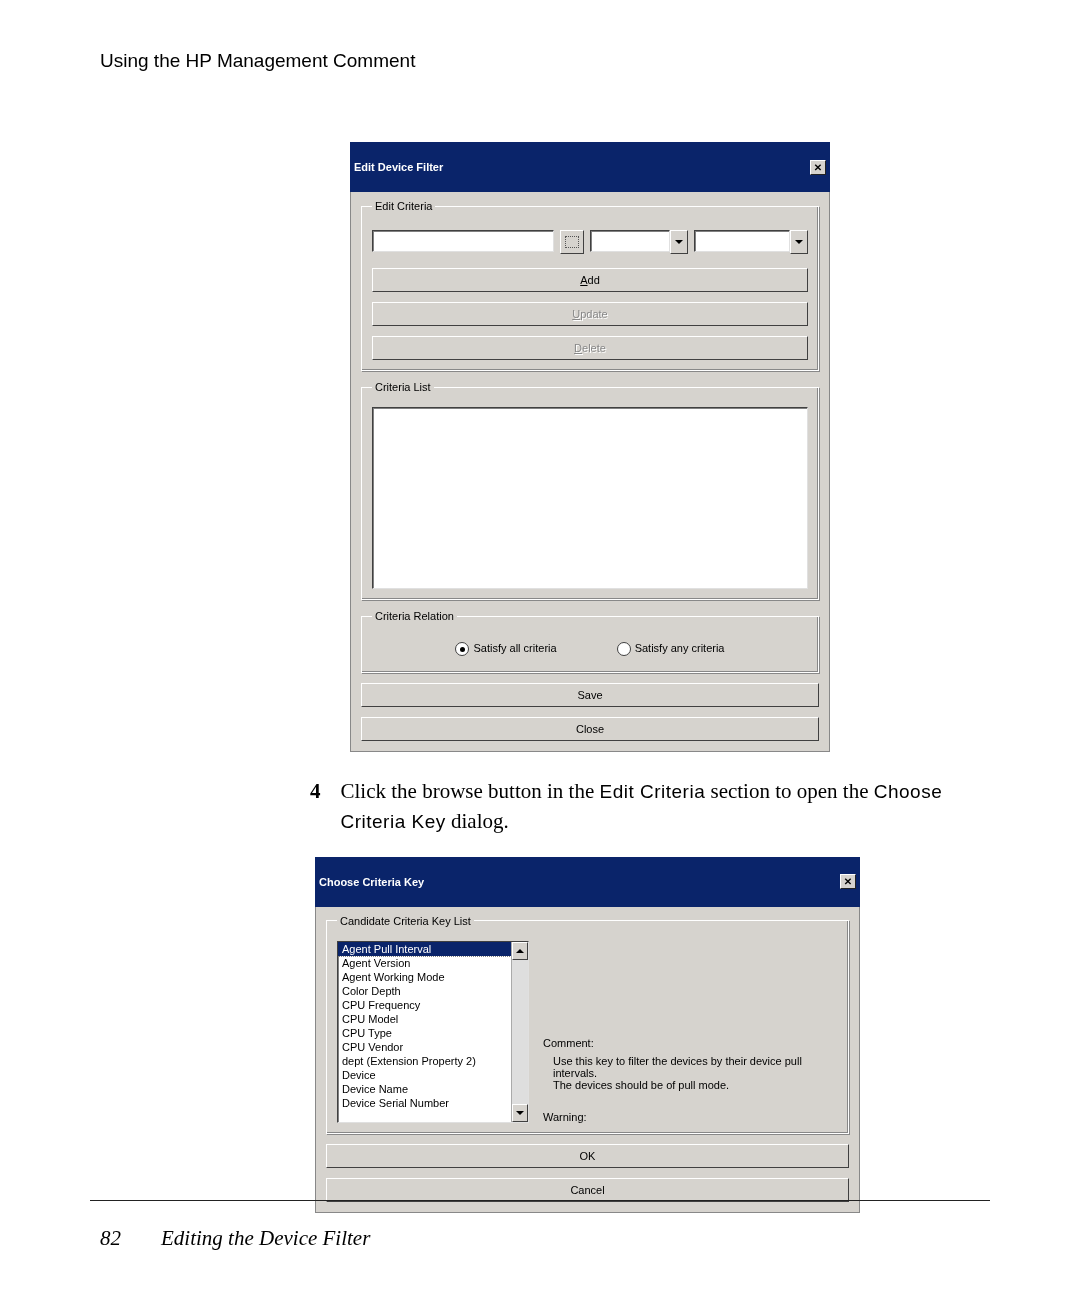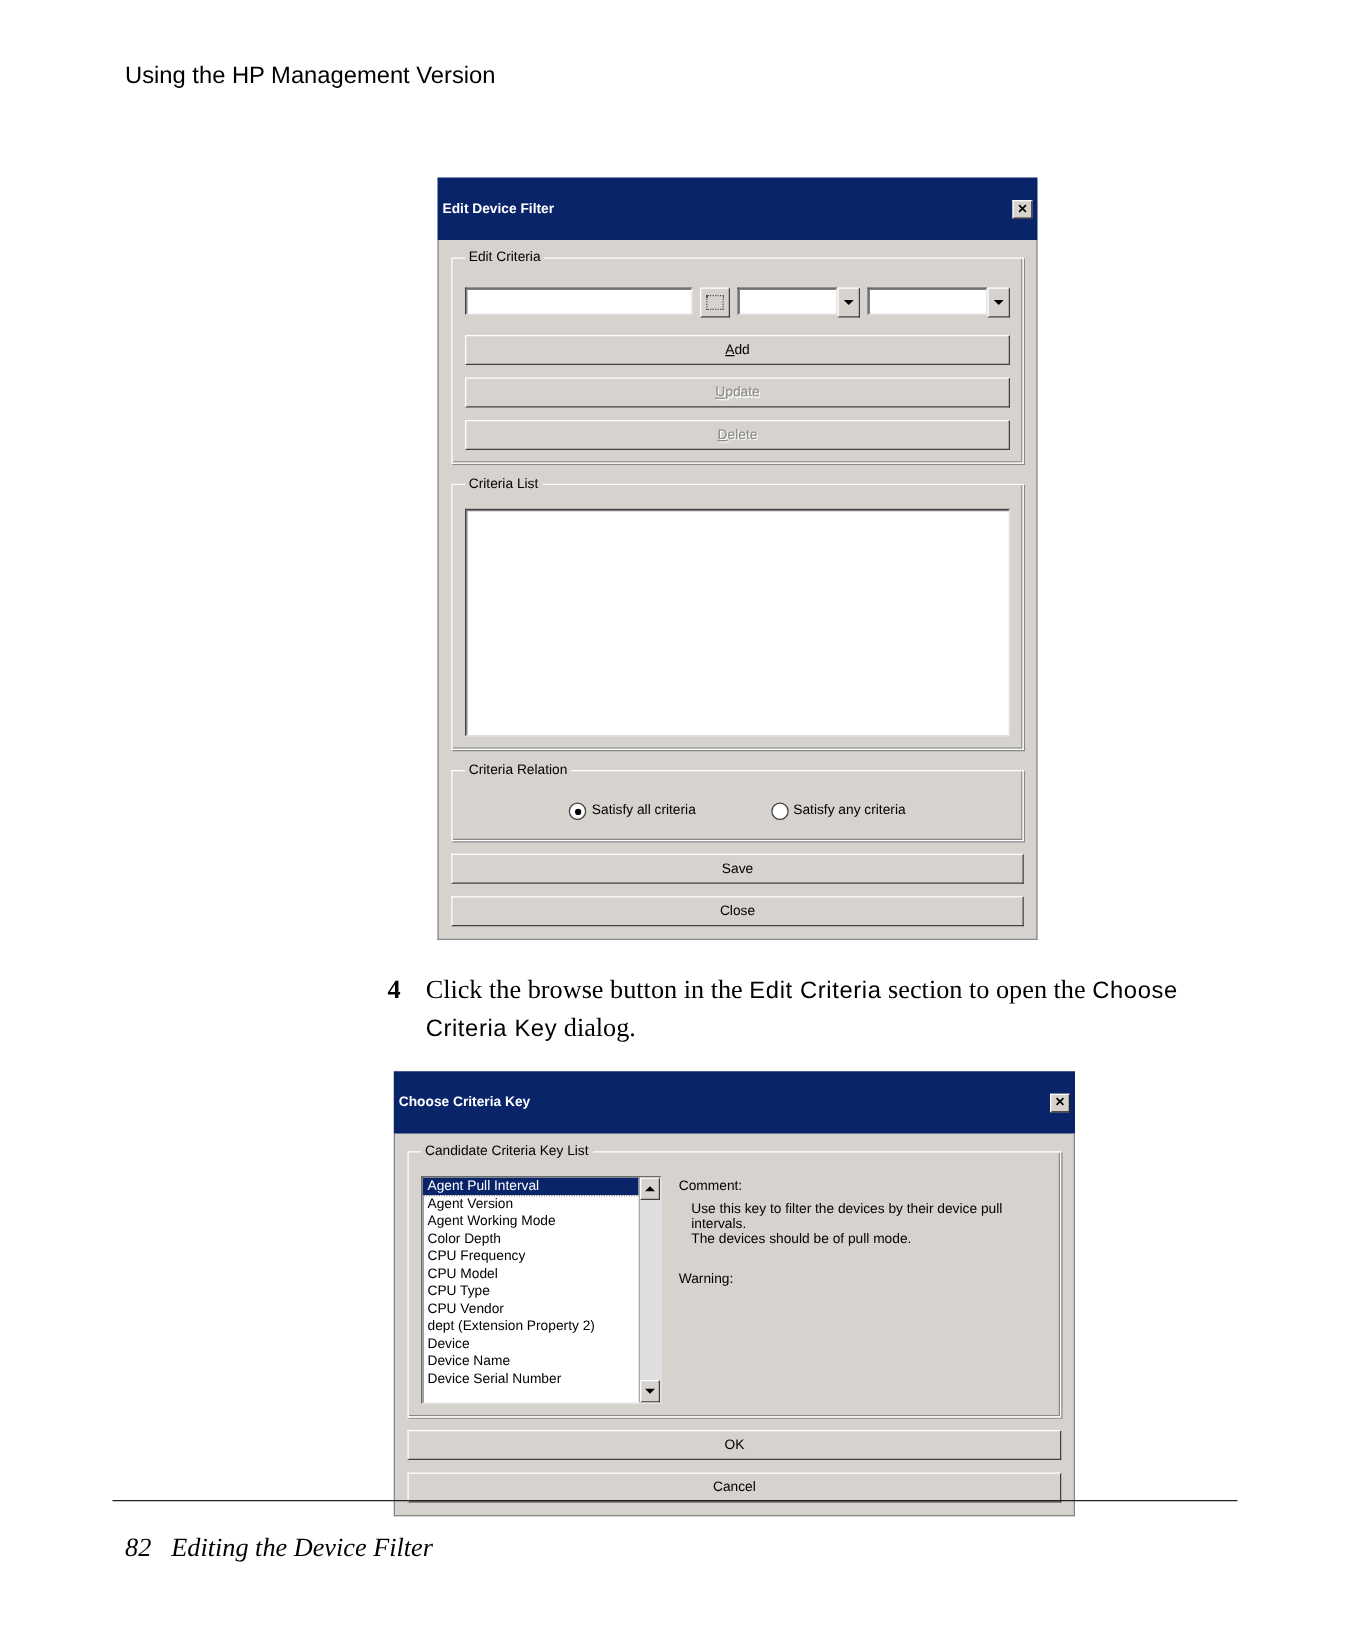--- a/index.html
+++ b/index.html
@@ -176,21 +176,21 @@
     font-size: 19px;
     letter-spacing: 0.5px;
   }
   
   .screenshot2 {
     margin-left: 215px;
     width: 545px;
     font-family: Tahoma, Arial, sans-serif;
     font-size: 11px;
   }
-  .cklist-row { display:flex; gap:14px; }
+  .cklist-row { display:flex; gap:14px;align-items:flex-end; }
   .listbox {
     width: 190px;
     height: 180px;
     overflow:hidden;
     position:relative;
   }
   .listbox .inner {
     display:flex;
     height:100%;
   }
@@ -238,30 +238,30 @@
     border-top: 1px solid #222;
   }
   .footer {
     position:absolute;
     bottom: 60px;
     left: 100px;
     font-family: "Times New Roman", serif;
     font-style: italic;
     font-size: 21px;
     display:flex;
-    gap: 16px;
+    gap: 40px;
   }
   .footer .pn { font-style: italic; }
   .underline { text-decoration: underline; }
 </style>
 </head>
 <body>
 
 <div class="page">
-  <div class="header-text">Using the HP Management Version</div>
+  <div class="header-text">Using the HP Management Comment</div>
 
   <div class="screenshot">
     <div class="titlebar">
       <span>Edit Device Filter</span>
       <div class="close-x">✕</div>
     </div>
     <div class="dialog-body">
       <fieldset class="win">
         <legend>Edit Criteria</legend>
         <div class="edit-row1">

